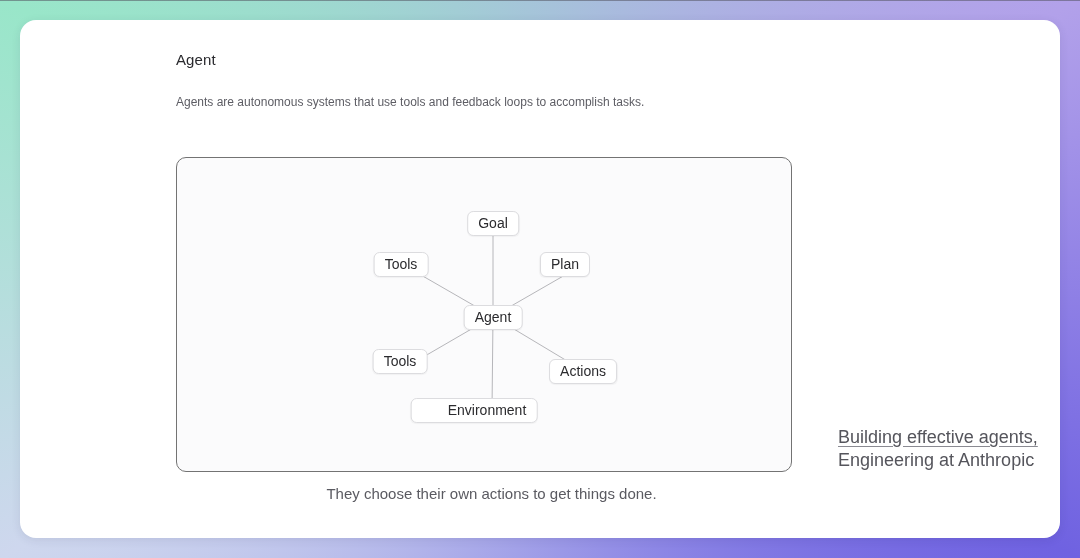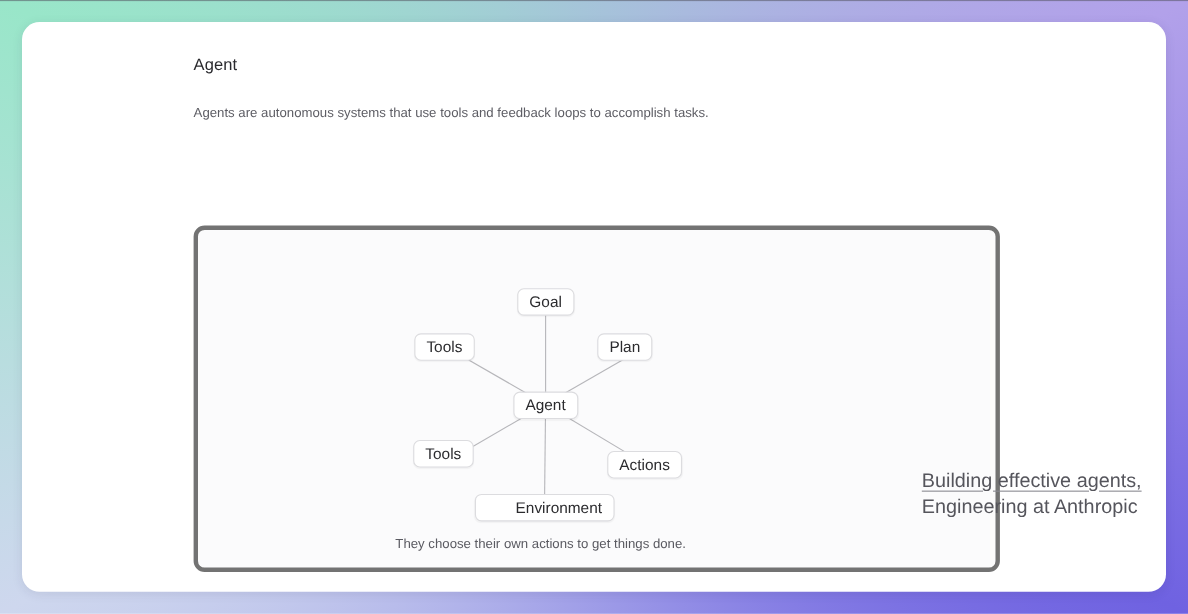--- a/index.html
+++ b/index.html
@@ -30,25 +30,24 @@
     font-size: 15px; line-height: 20px; font-weight: 500;
     color: #2a2a2e; letter-spacing: 0.1px;
   }
   .card-description {
     position: absolute; left: 156px; top: 71px; max-width: 610px;
     font-size: 12px; line-height: 23px; font-weight: 400;
     color: #5d5d64;
   }
   .panel {
     position: absolute; left: 156px; top: 137px;
-    width: 733px; height: 315px;
+    width: 616px; height: 315px;
     background: #fbfbfc;
-    border: 4px solid #737373;
+    border: 1px solid #737373;
     border-radius: 10px;
-    margin-top: 48px;
   }
   .edges { position: absolute; left: 0; top: 0; width: 631px; height: 315px; }
   .edges line { stroke: #b6b6ba; stroke-width: 1; }
   .node {
     position: absolute;
     transform: translateX(-50%);
     background: #ffffff;
     border: 1px solid #dcdcdf;
     border-radius: 6px;
     padding: 3px 10px;
@@ -56,25 +55,25 @@
     color: #2b2b2e;
     white-space: nowrap;
     box-shadow: 0 1px 1px rgba(0,0,0,0.04);
   }
   .node-goal        { left: 316px;   top: 53px; }
   .node-memory      { left: 224px;   top: 94px; }
   .node-plan        { left: 388px;   top: 94px; text-align: center; }
   .node-agent       { left: 316px;   top: 147px; }
   .node-tools       { left: 223px;   top: 191px; }
   .node-actions     { left: 406px;   top: 201px; }
-  .node-environment { left: 315px;   top: 240px; padding-left: 36px; }
+  .node-environment { left: 297px;   top: 240px; padding-left: 36px; }
   .diagram-caption {
     position: absolute; left: 156px; top: 464px; width: 631px;
     text-align: center;
-    font-size: 12px; line-height: 20px;
+    font-size: 15px; line-height: 20px;
     color: #5a5a61;
   }
   .citation {
     position: absolute; left: 818px; top: 406px;
     font-size: 18px; line-height: 23px;
     color: #55555c;
   }
   .citation a {
     color: #55555c;
     text-decoration: underline;

